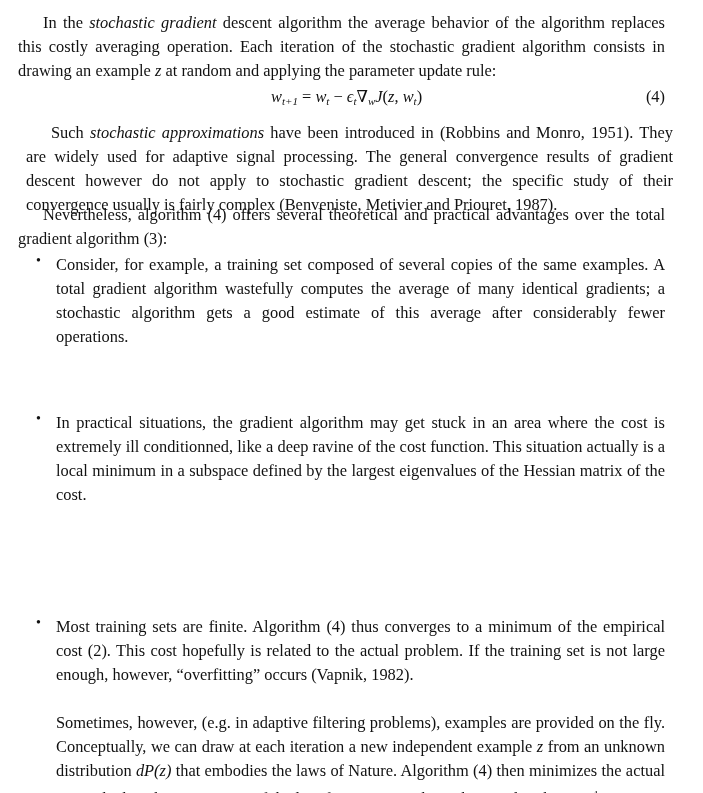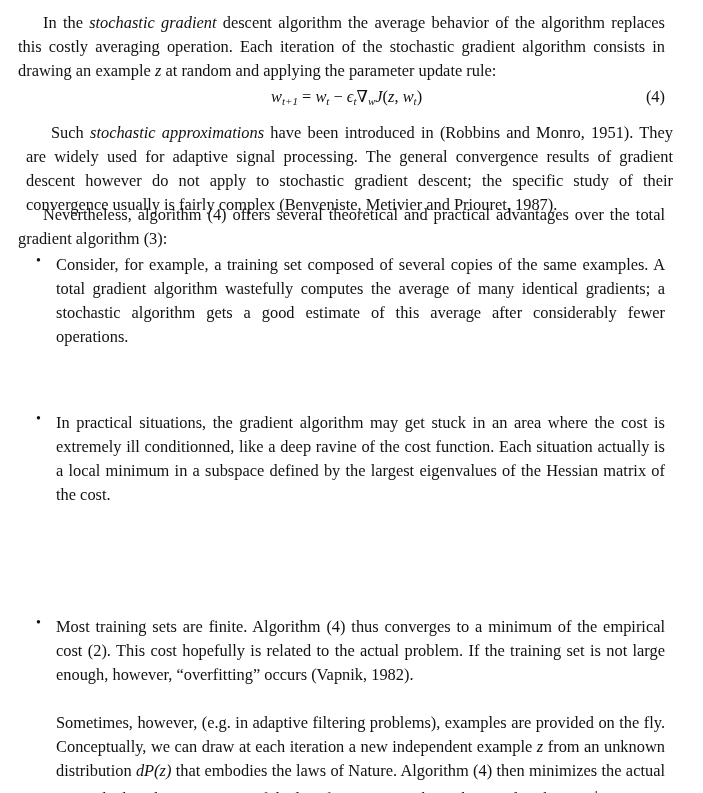--- a/index.html
+++ b/index.html
@@ -44,21 +44,21 @@
 
   <p class="para3 indent">Nevertheless, algorithm (4) offers several theoretical and practical advantages over the total gradient algorithm (3):</p>
 
   <div class="item i1">
     <span class="bullet">•</span>
     <p>Consider, for example, a training set composed of several copies of the same examples. A total gradient algorithm wastefully computes the average of many identical gradients; a stochastic algorithm gets a good estimate of this average after considerably fewer operations.</p>
   </div>
 
   <div class="item i2">
     <span class="bullet">•</span>
-    <p>In practical situations, the gradient algorithm may get stuck in an area where the cost is extremely ill conditionned, like a deep ravine of the cost function. Each situation actually is a local minimum in a subspace defined by the largest eigenvalues of the Hessian matrix of the cost.</p>
+    <p>In practical situations, the gradient algorithm may get stuck in an area where the cost is extremely ill conditionned, like a deep ravine of the cost function. This situation actually is a local minimum in a subspace defined by the largest eigenvalues of the Hessian matrix of the cost.</p>
   </div>
 
   <div class="item i3">
     <span class="bullet">•</span>
     <p>Most training sets are finite. Algorithm (4) thus converges to a minimum of the empirical cost (2). This cost hopefully is related to the actual problem. If the training set is not large enough, however, “overfitting” occurs (Vapnik, 1982).</p>
     <p><span>Sometimes, however, (e.g. in adaptive filtering problems), examples are provided on the fly. Conceptually, we can draw at each iteration a new independent example </span><em>z</em><span> from an unknown distribution </span><em>dP(z)</em><span> that embodies the laws of Nature. Algorithm (4) then minimizes the actual cost, which is the expectation of the loss function over this unknown distribution. </span><sup>1</sup></p>
   </div>
 
 </div>
 

